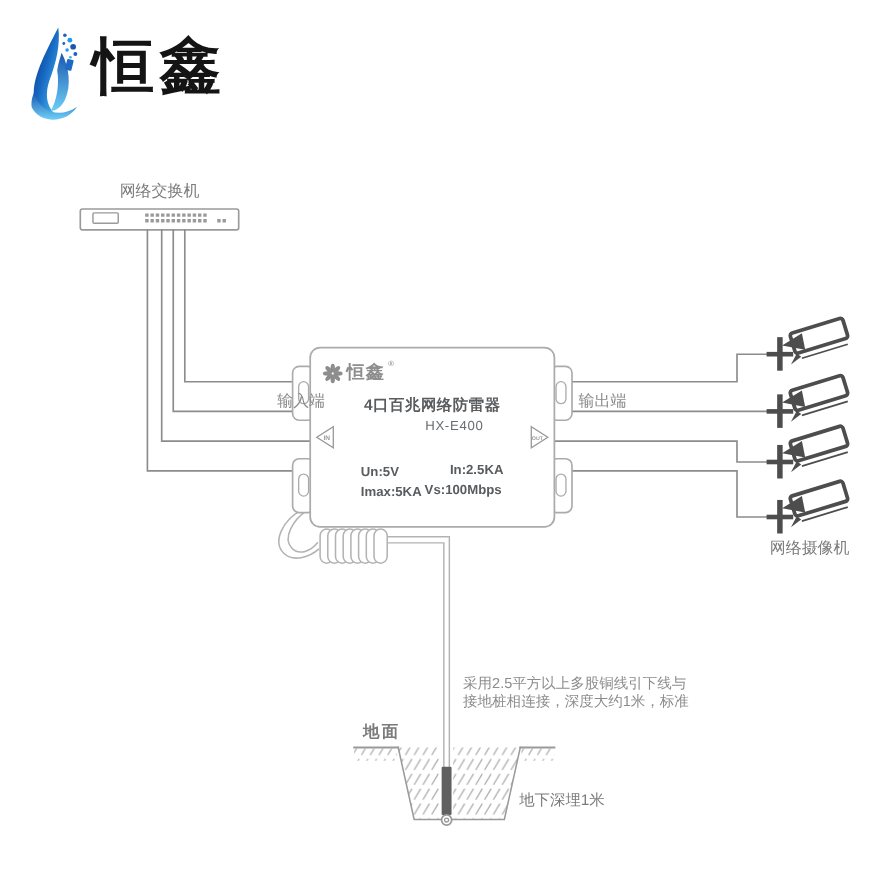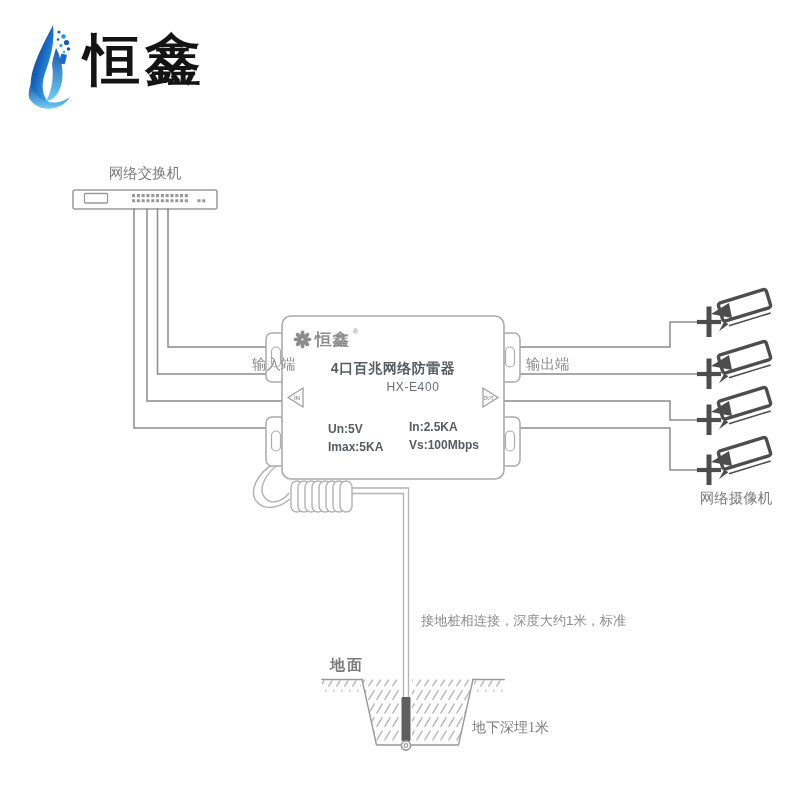--- a/index.html
+++ b/index.html
@@ -7,21 +7,21 @@
     width:800px;height:800px;background:#ffffff;position:relative;overflow:hidden;
     font-family:"Liberation Sans","DejaVu Sans",sans-serif;
   }
   #linework{position:absolute;left:0;top:0;width:800px;height:800px;}
   
   .brand-text{
     position:absolute;left:84px;top:32px;font-size:56px;line-height:1;
     font-weight:bold;color:#141414;letter-spacing:5px;
   }
   
-  .lbl{position:absolute;color:#7b7b7b;font-size:14.5px;white-space:nowrap;font-family:Liberation Serif, serif;}
+  .lbl{position:absolute;color:#7b7b7b;font-size:14.5px;white-space:nowrap;}
   .lbl-center{text-align:center;}
   .wire-lbl{color:#8a8a8a;}
   .ground-lbl{font-weight:bold;font-size:15px;letter-spacing:2px;}
   
   .dev-logo{position:absolute;left:293px;top:330px;display:flex;align-items:center;gap:3px;}
   .dev-logo .zh{font-size:16.5px;font-weight:bold;color:#8d8d8d;letter-spacing:1px;line-height:1;}
   .dev-logo .reg{font-size:7px;color:#8d8d8d;align-self:flex-start;margin-top:-2px;}
   .dev-title{position:absolute;left:282px;top:360px;width:222px;text-align:center;
     font-size:14px;font-weight:bold;color:#585c5f;letter-spacing:.5px;}
   .dev-model{position:absolute;left:282px;top:380px;width:262px;text-align:center;
@@ -191,23 +191,24 @@
   <span class="zh">恒鑫</span>
   <span class="reg">®</span>
 </div>
 
 <div class="dev-title">4口百兆网络防雷器</div>
 <div class="dev-model">HX-E400</div>
 
 <div class="spec" style="left:328px;top:422px;">Un:5V</div>
 <div class="spec" style="left:328px;top:440px;">Imax:5KA</div>
 <div class="spec" style="left:409px;top:420px;">In:2.5KA</div>
-<div class="spec" style="left:409px;top:438px;">Vs:100Mbps</div>
+<div class="spec" style="left:386px;top:438px;">Vs:100Mbps</div>
 
 <div class="lbl lbl-center" style="left:696px;top:489px;width:80px;">网络摄像机</div>
 
 <div class="lbl ground-lbl" style="left:330px;top:656px;">地面</div>
 
 <div class="lbl" style="left:472px;top:719px;font-size:14px;">地下深埋1米</div>
 
 <div class="note">
+  <div>采用2.5平方以上多股铜线引下线与</div>
   <div>接地桩相连接，深度大约1米，标准</div>
 </div>
 
 </body></html>

